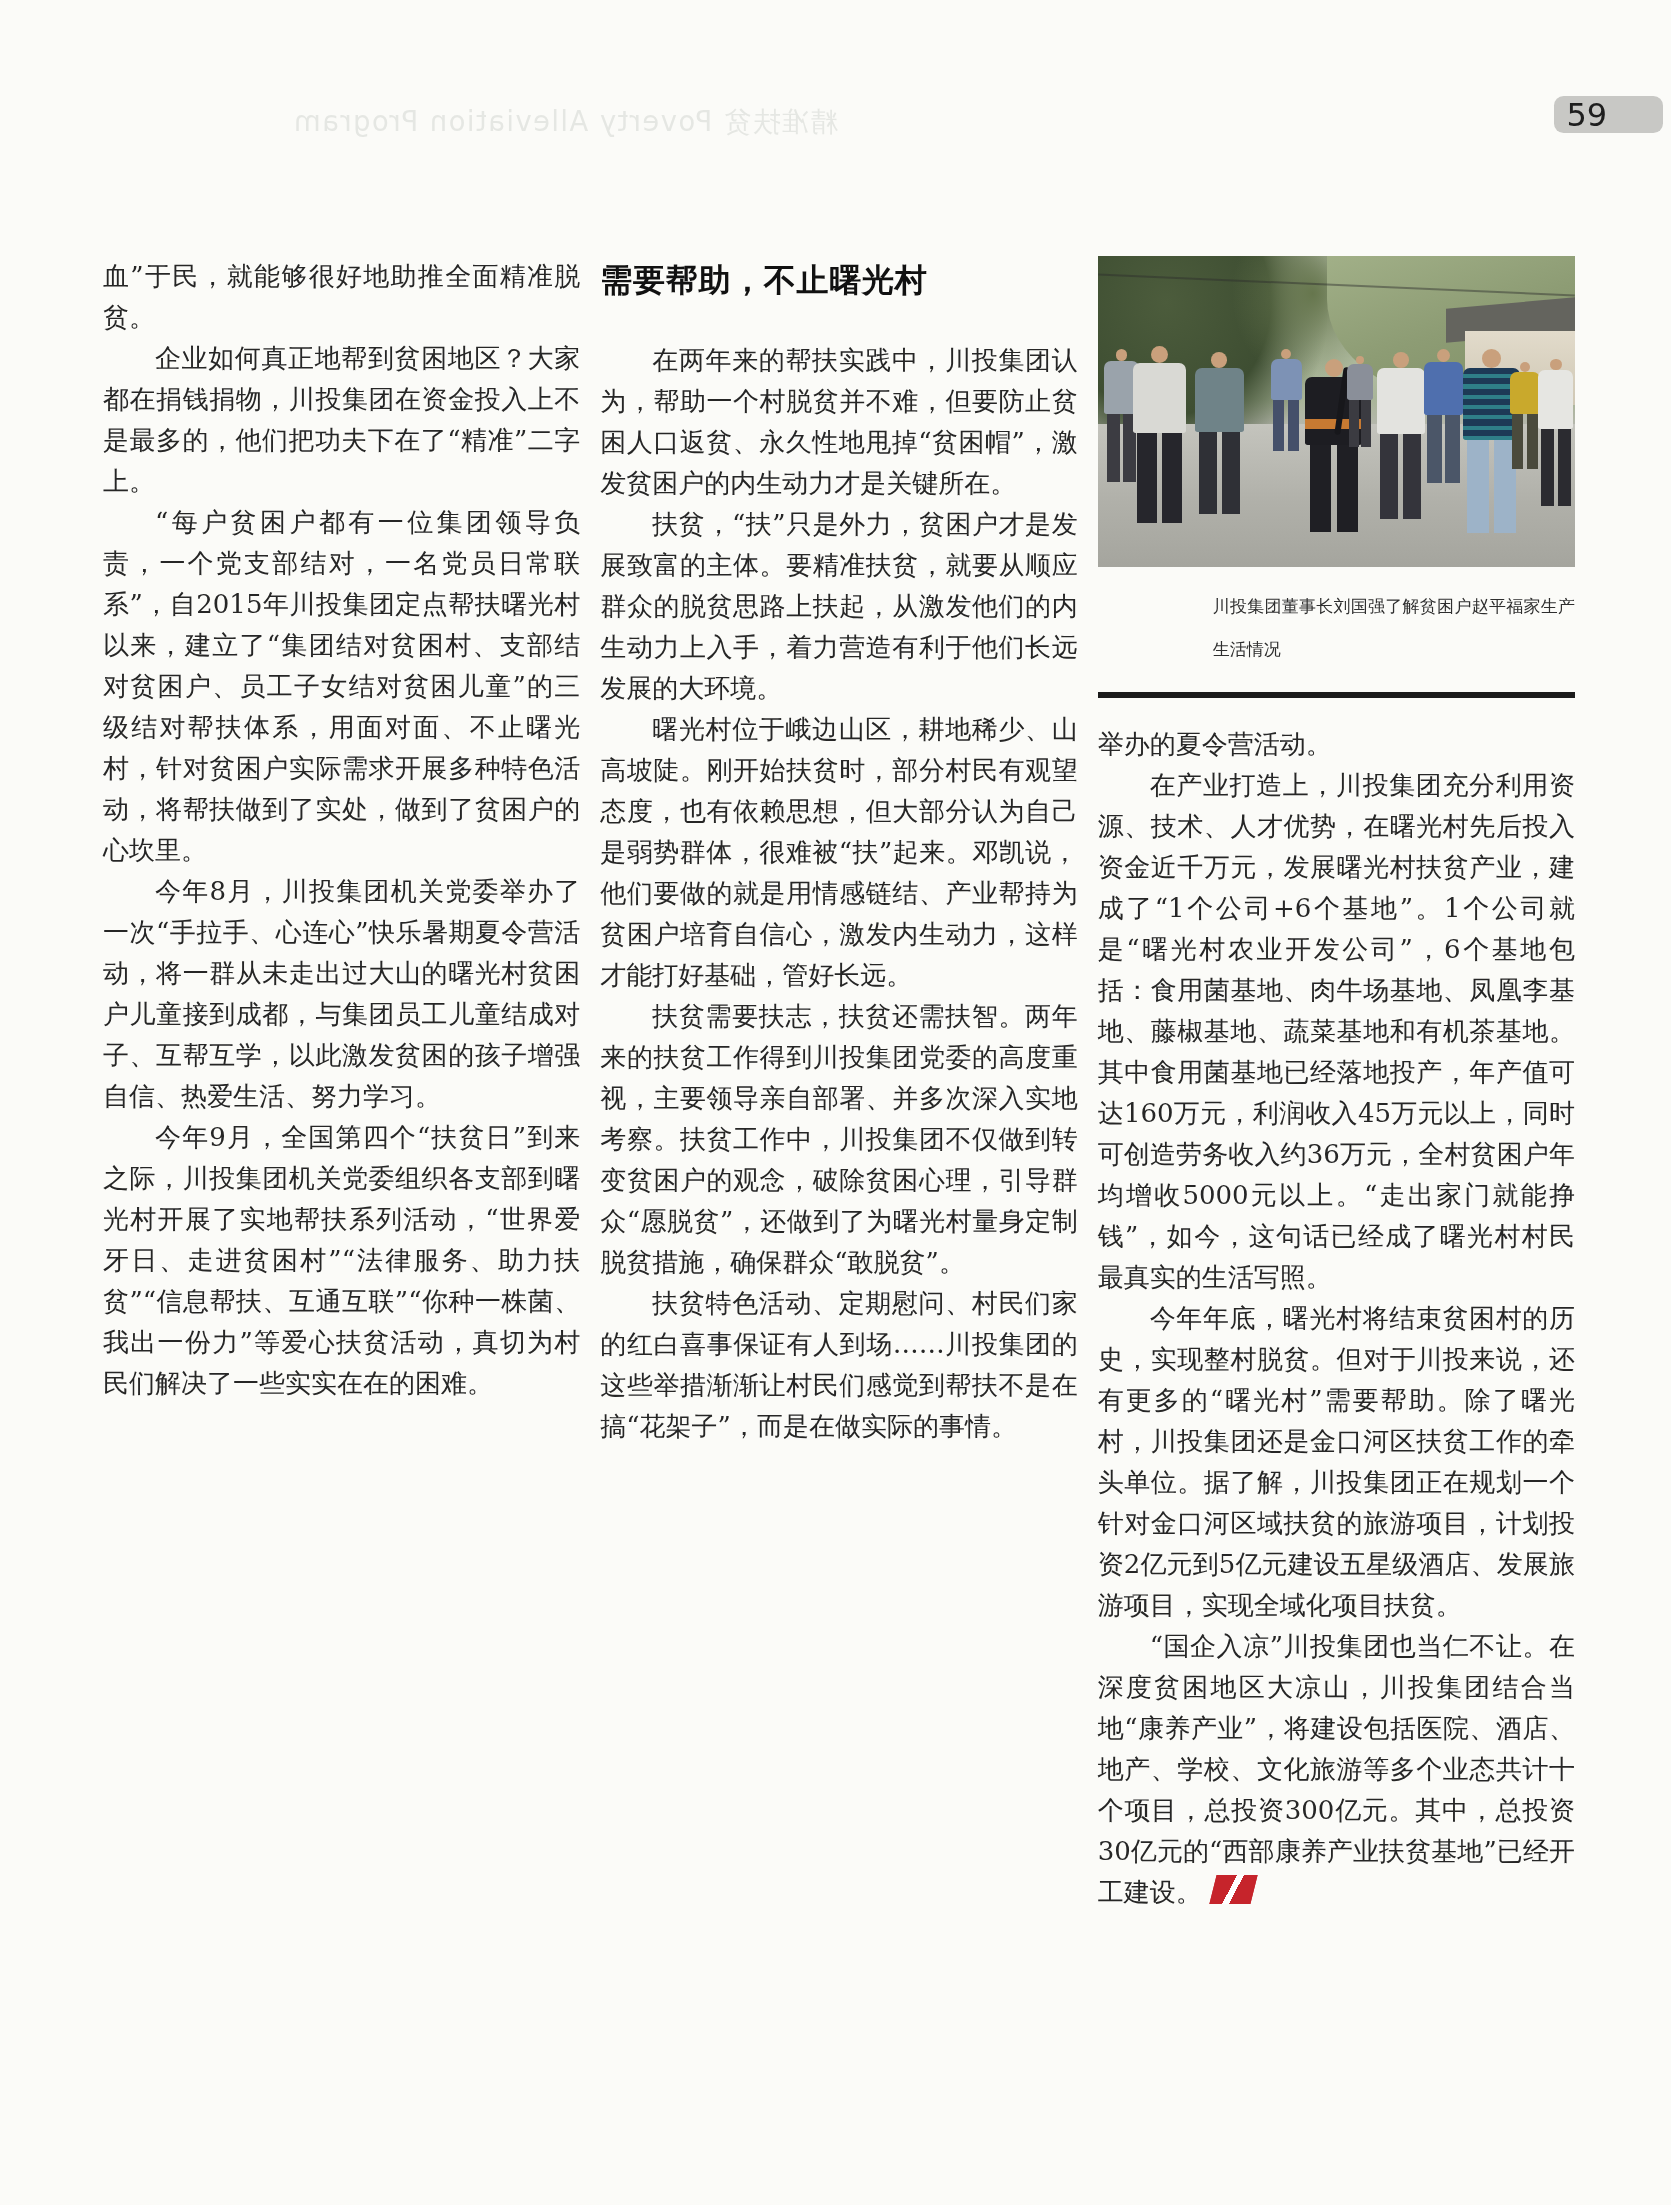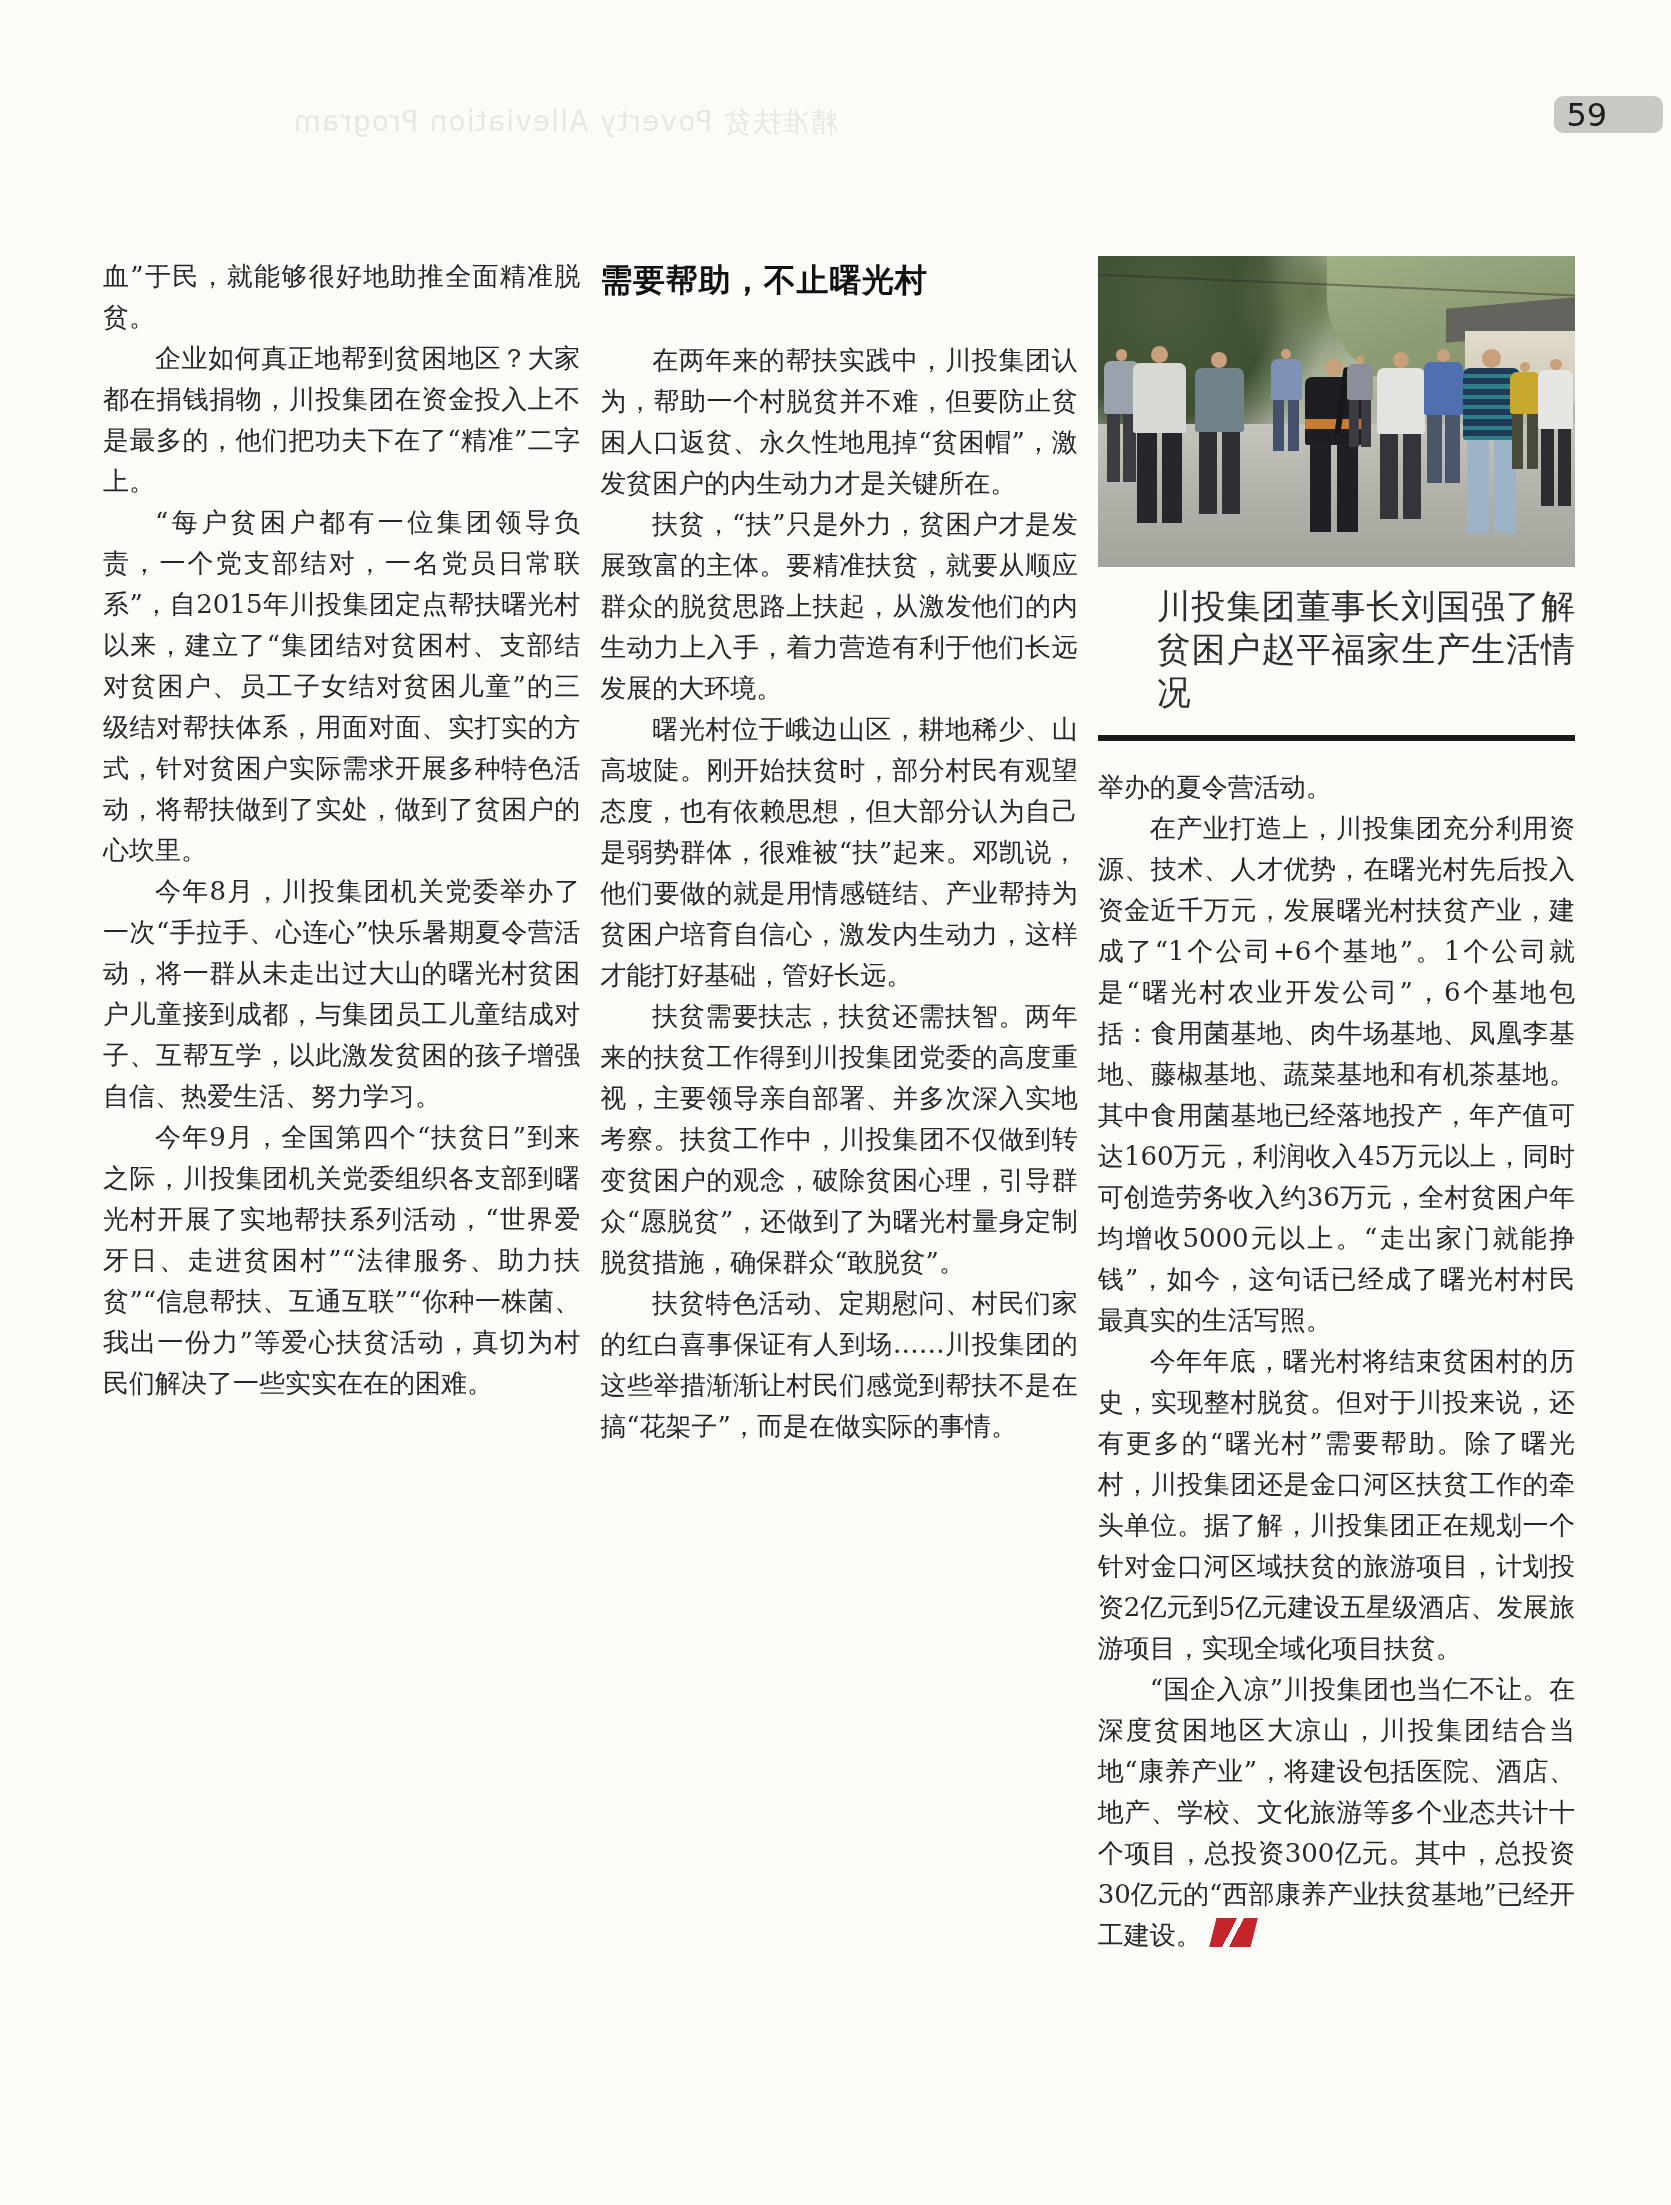--- a/index.html
+++ b/index.html
@@ -71,23 +71,23 @@
     background:rgba(45,45,45,.45);transform:rotate(2.5deg);}
   
   .person{position:absolute;display:flex;flex-direction:column;align-items:center;}
   .person .head{width:30%;aspect-ratio:1/1;border-radius:50%;background:var(--skin,#c9a07c);}
   .person .torso{width:92%;height:34%;border-radius:6.9px 6.9px 2.7px 2.7px;background:var(--shirt,#ddd);}
   .person .legs{width:78%;height:44%;
     background:linear-gradient(90deg,var(--pants,#33333a) 0 44%,transparent 44% 56%,var(--pants,#33333a) 56% 100%);}
   .ponytail{position:absolute;top:4%;left:58%;width:10%;height:34%;border-radius:5.5px;background:#17171b;transform:rotate(8deg);}
   
   .caption{
-    margin:18px 0 0 59px;
-    font-family:"DejaVu Sans","Liberation Sans",sans-serif;
-    font-size:34px;line-height:43px;color:#2e2e2e;
+    margin:18px 0 0 115px;
+    font-family:"DejaVu Sans","Liberation Sans",sans-serif;
+    font-size:17px;line-height:43px;color:#2e2e2e;
     text-align:justify;
   }
   .rule{height:6.9px;background:#1b1b1b;margin:20.6px 0 26px 0;}
   
   .endmark{
     display:inline-block;width:41px;height:29px;margin-left:11px;
     vertical-align:-2.7px;
     background:linear-gradient(105deg,var(--mark,#c6242b) 0 42%,#fff 42% 56%,var(--mark,#c6242b) 56% 100%);
     background-color:var(--mark,#c6242b);
     transform:skewX(-14deg);
@@ -102,21 +102,21 @@
     <span>59</span>
   </div>
 
   <div class="ghost">精准扶贫 Poverty Alleviation Program</div>
 
   <div class="content">
 
     <div class="col">
       <p class="cont">血”于民，就能够很好地助推全面精准脱贫。</p>
       <p>企业如何真正地帮到贫困地区？大家都在捐钱捐物，川投集团在资金投入上不是最多的，他们把功夫下在了“精准”二字上。</p>
-      <p>“每户贫困户都有一位集团领导负责，一个党支部结对，一名党员日常联系”，自2015年川投集团定点帮扶曙光村以来，建立了“集团结对贫困村、支部结对贫困户、员工子女结对贫困儿童”的三级结对帮扶体系，用面对面、实打实的方式，针对贫困户实际需求开展多种特色活动，将帮扶做到了实处，做到了贫困户的心坎里。</p>
+      <p>“每户贫困户都有一位集团领导负责，一个党支部结对，一名党员日常联系”，自2015年川投集团定点帮扶曙光村以来，建立了“集团结对贫困村、支部结对贫困户、员工子女结对贫困儿童”的三级结对帮扶体系，用面对面、不止曙光村，针对贫困户实际需求开展多种特色活动，将帮扶做到了实处，做到了贫困户的心坎里。</p>
       <p>今年8月，川投集团机关党委举办了一次“手拉手、心连心”快乐暑期夏令营活动，将一群从未走出过大山的曙光村贫困户儿童接到成都，与集团员工儿童结成对子、互帮互学，以此激发贫困的孩子增强自信、热爱生活、努力学习。</p>
       <p>今年9月，全国第四个“扶贫日”到来之际，川投集团机关党委组织各支部到曙光村开展了实地帮扶系列活动，“世界爱牙日、走进贫困村”“法律服务、助力扶贫”“信息帮扶、互通互联”“你种一株菌、我出一份力”等爱心扶贫活动，真切为村民们解决了一些实实在在的困难。</p>
     </div>
 
     <div class="col">
       <h2 class="section">需要帮助，不止曙光村</h2>
       <p>在两年来的帮扶实践中，川投集团认为，帮助一个村脱贫并不难，但要防止贫困人口返贫、永久性地甩掉“贫困帽”，激发贫困户的内生动力才是关键所在。</p>
       <p>扶贫，“扶”只是外力，贫困户才是发展致富的主体。要精准扶贫，就要从顺应群众的脱贫思路上扶起，从激发他们的内生动力上入手，着力营造有利于他们长远发展的大环境。</p>
       <p>曙光村位于峨边山区，耕地稀少、山高坡陡。刚开始扶贫时，部分村民有观望态度，也有依赖思想，但大部分认为自己是弱势群体，很难被“扶”起来。邓凯说，他们要做的就是用情感链结、产业帮持为贫困户培育自信心，激发内生动力，这样才能打好基础，管好长远。</p>
       <p>扶贫需要扶志，扶贫还需扶智。两年来的扶贫工作得到川投集团党委的高度重视，主要领导亲自部署、并多次深入实地考察。扶贫工作中，川投集团不仅做到转变贫困户的观念，破除贫困心理，引导群众“愿脱贫”，还做到了为曙光村量身定制脱贫措施，确保群众“敢脱贫”。</p>

